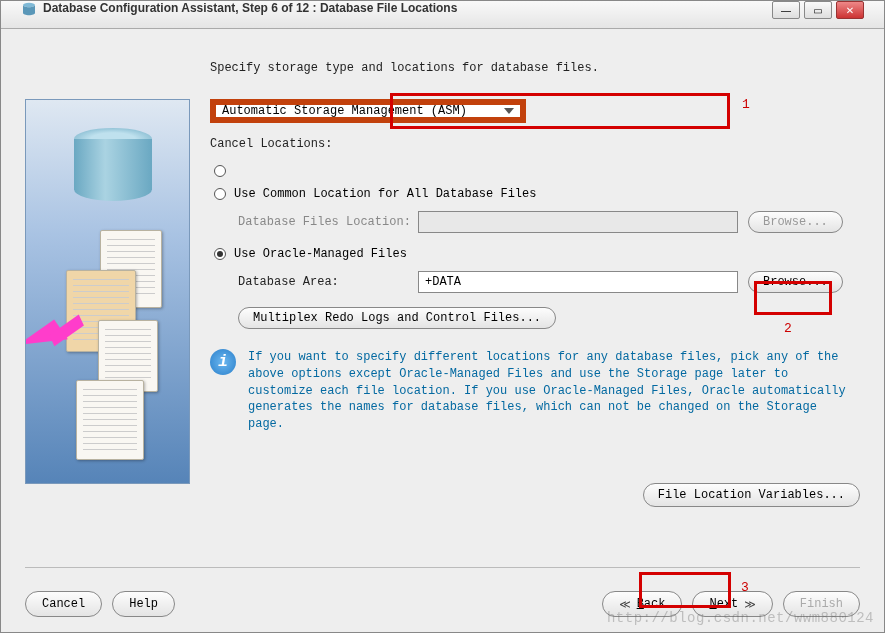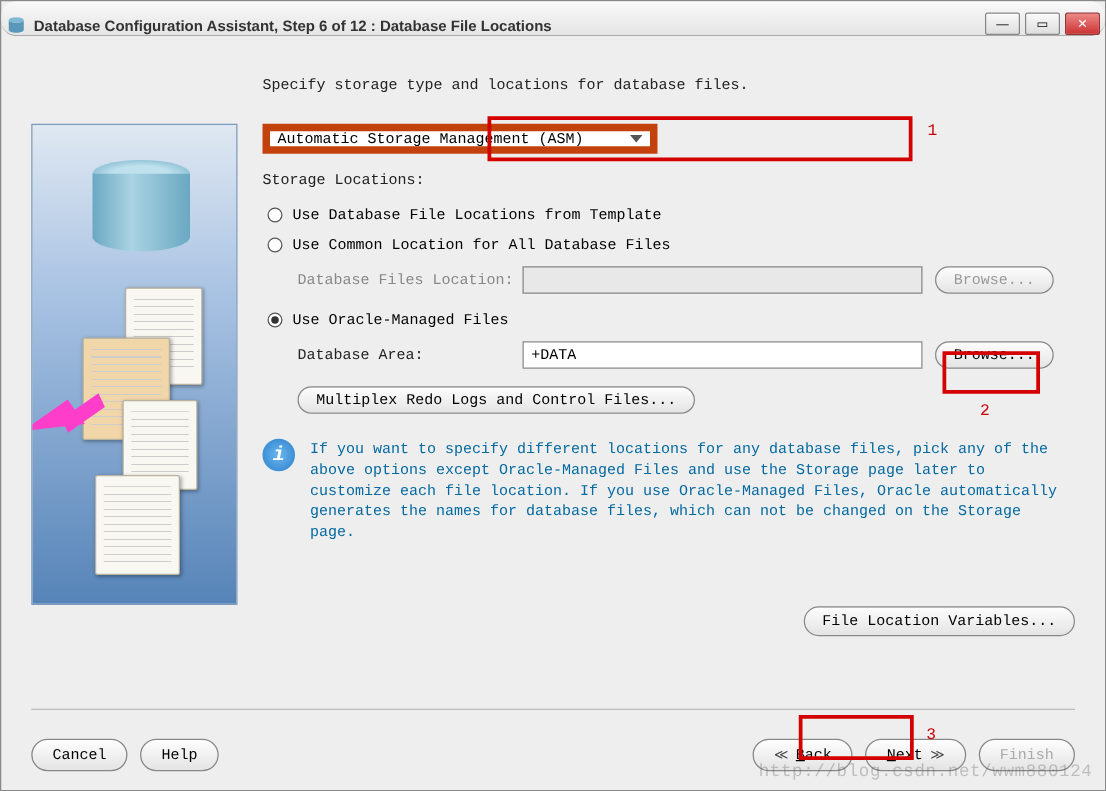--- a/index.html
+++ b/index.html
@@ -17,24 +17,23 @@
       background: #eeeeee;
       border: 1px solid #888;
       display: flex;
       flex-direction: column;
     }
     .titlebar {
       height: 28px;
       background: linear-gradient(#f9f9f9, #e5e5e5);
       border-bottom: 1px solid #aaa;
       display: flex;
-      align-items: flex-end;
-      padding: 0 4px;
+      align-items: flex-start;
+      padding: 0 20px;
       gap: 6px;
-      border-radius: 12px;
     }
     .title-icon {
       width: 16px; height: 16px;
       display: inline-block;
     }
     .title-text { flex: 1; font-weight: bold; color: #333; }
     .win-controls { display: flex; gap: 4px; }
     .win-btn {
       width: 28px; height: 18px;
       border: 1px solid #888;
@@ -272,26 +271,25 @@
         <div class="heading">Specify storage type and locations for database files.</div>
 
         <div class="row">
           <div class="combo" style="width:316px;">
             <span>Automatic Storage Management (ASM)</span>
             <span class="combo-arrow"></span>
           </div>
         </div>
 
         <div class="row">
-          <div class="lbl">Storage Locations:</div>
+          <div class="lbl">Cancel Locations:</div>
         </div>
 
         <div class="radio-row">
           <span class="radio"></span>
-          <span>Use Database File Locations from Template</span>
         </div>
 
         <div class="radio-row">
           <span class="radio"></span>
           <span>Use Common Location for All Database Files</span>
         </div>
         <div class="row" style="margin-left:4px;">
           <div class="lbl-indent lbl-disabled">Database Files Location:</div>
           <div class="text-input disabled" style="width:320px; flex:0 0 320px;">
             <span></span>

